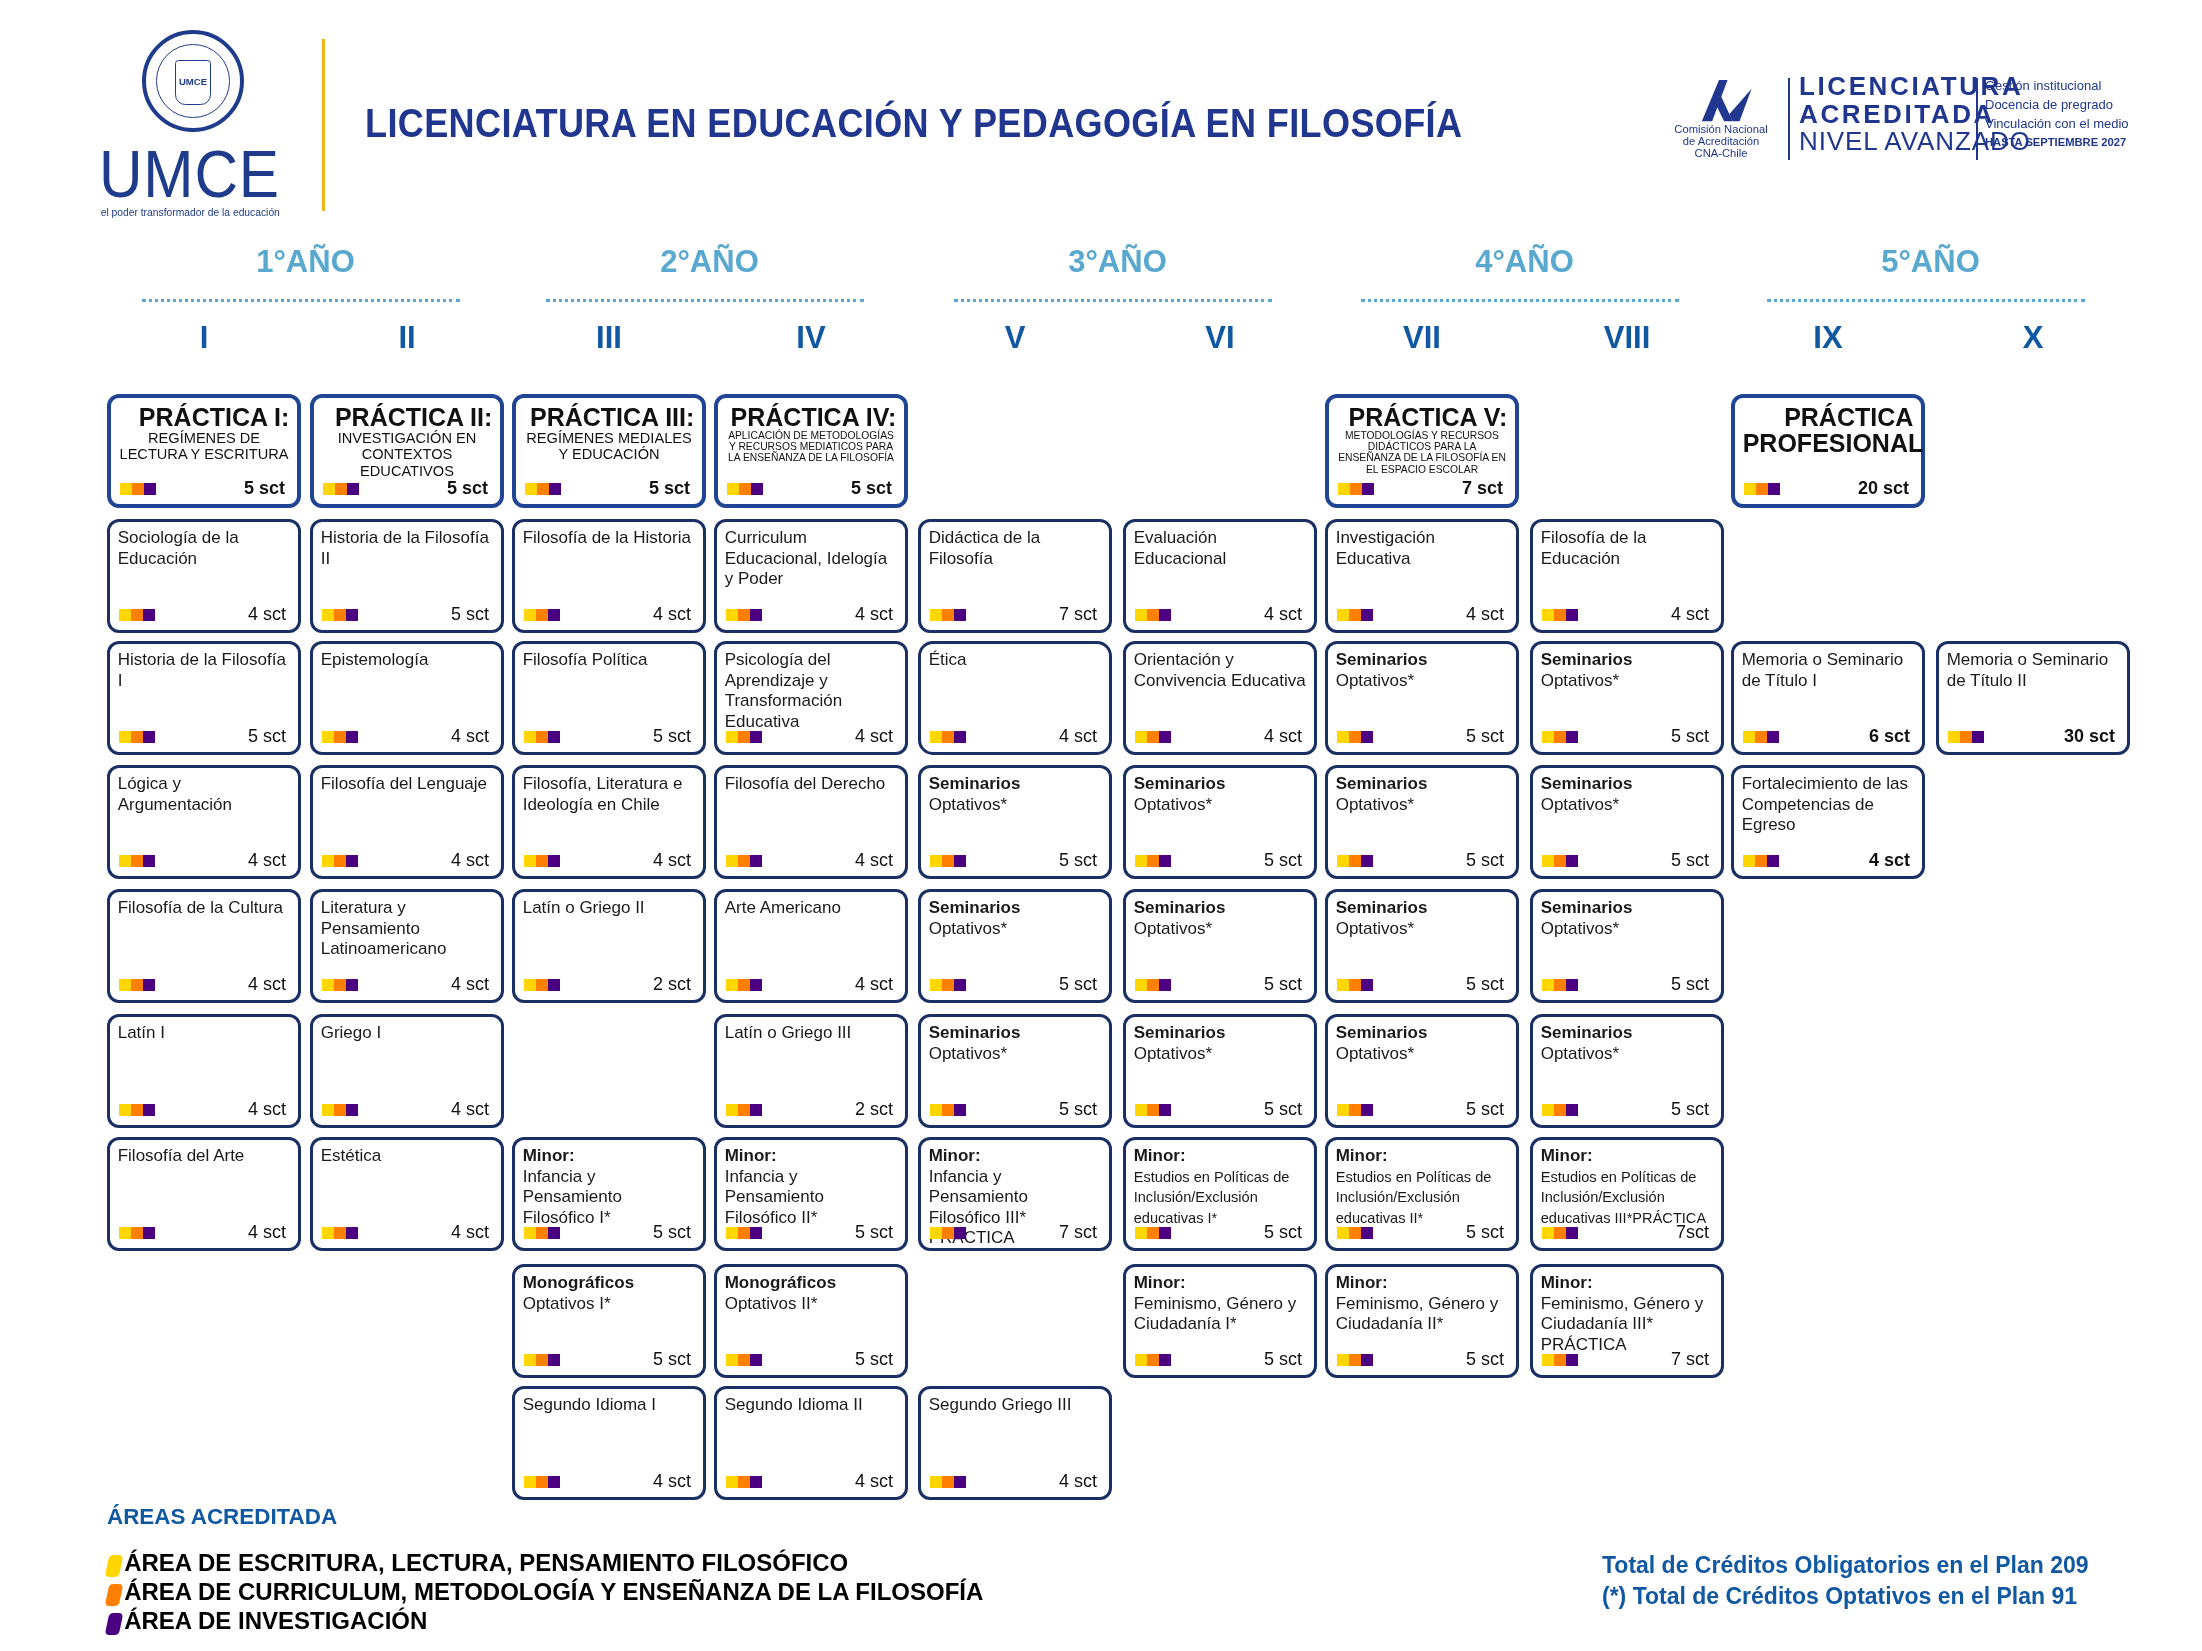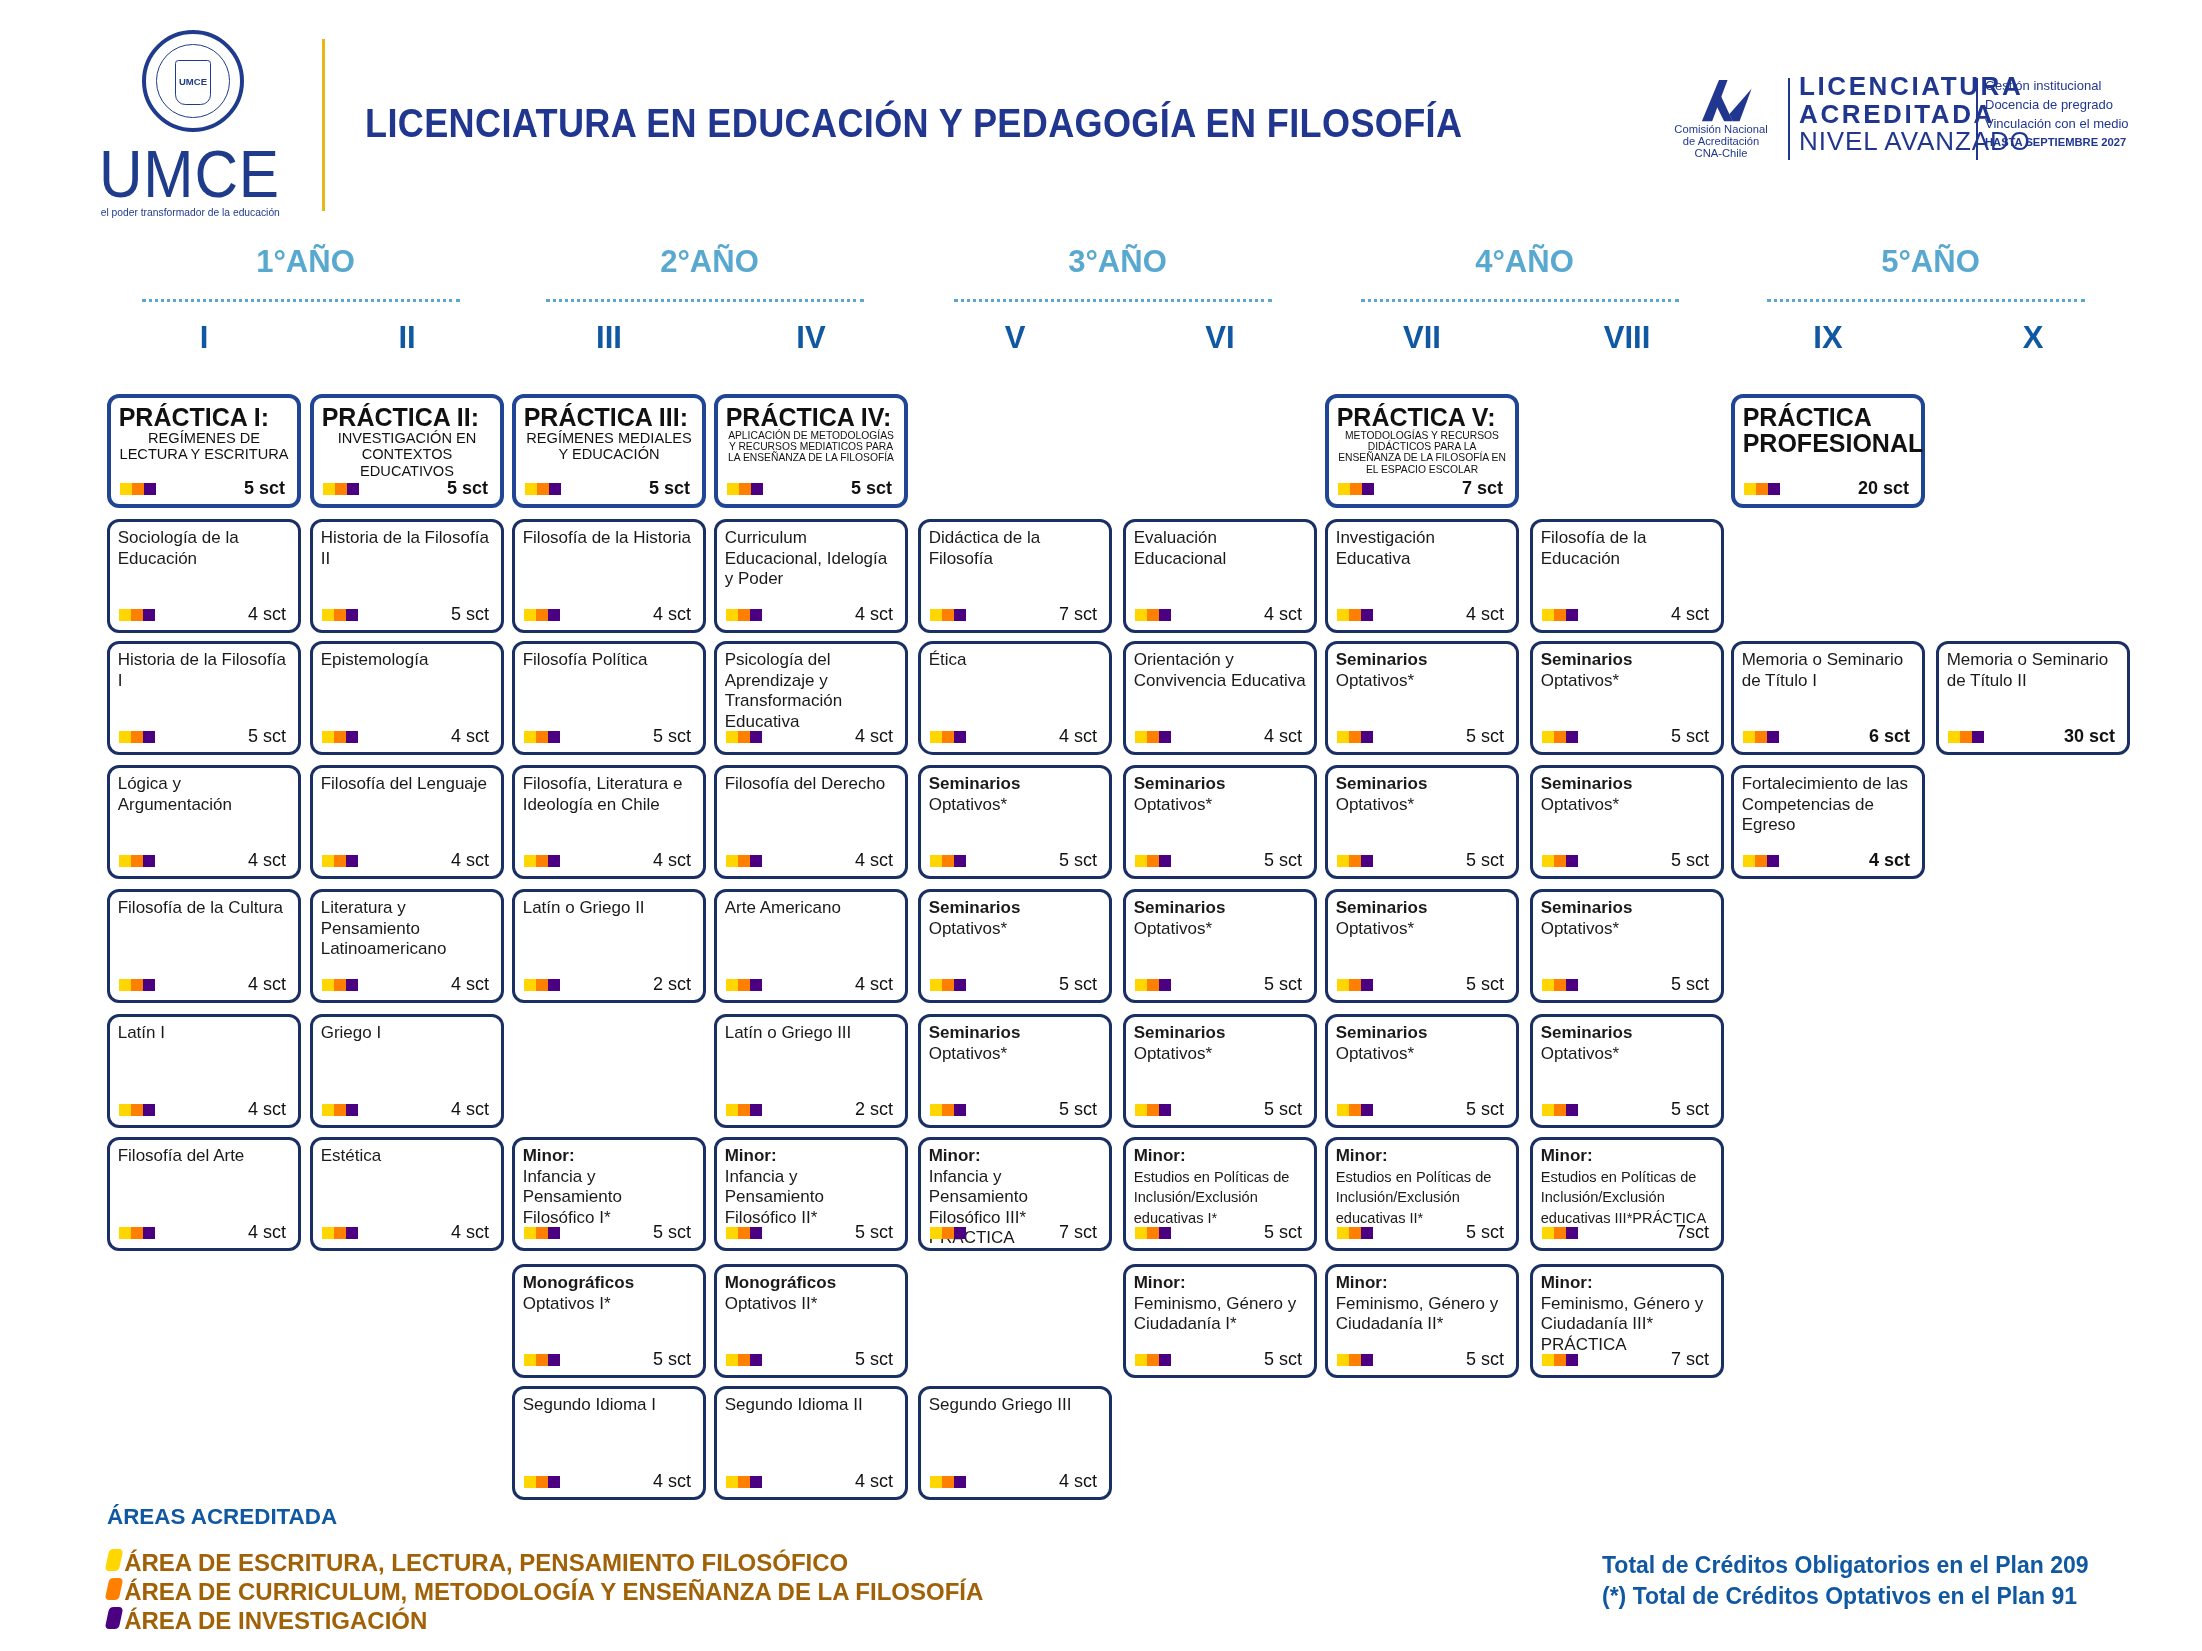--- a/index.html
+++ b/index.html
@@ -36,31 +36,31 @@
   
   .year-label { font-size:31px; font-weight:bold; color:#58a8cf; text-align:center; width:327px; }
   .year-dots { height:0; border-top:3.4px dotted #58a8cf; width:318px; }
   .sem-label { font-size:31px; font-weight:bold; color:#1158a3; text-align:center; width:194px; }
 
   
   .card { position:absolute; width:194px; height:114px; box-sizing:border-box; border:3.4px solid #1a2f64;
           border-radius:12px; background:#fff; padding:6px 7.7px; }
   .card.prac { border-color:#1f4594; border-width:4.3px; }
   .card .title { font-size:17px; line-height:20.6px; color:#1a1a1a; }
-  .card .ptitle { font-size:25px; font-weight:bold; text-align:left; line-height:26px; color:#111; }
+  .card .ptitle { font-size:25px; font-weight:bold; text-align:right; line-height:26px; color:#111; }
   .card .psub { text-align:center; font-size:14.6px; line-height:16.3px; color:#111; }
   .card .psub.small { font-size:10.3px; line-height:11.2px; }
   .card .sct { position:absolute; right:12px; bottom:5.2px; font-size:18px; color:#111; }
   .card.prac .sct, .card.b .sct { font-weight:bold; }
   .card .bars { position:absolute; left:8.6px; bottom:9.5px; width:36px; height:12px; display:flex; }
   .card .bars span { flex:1; height:100%; }
 
   
   .legend-title { left:107px; top:1504px; font-size:22.4px; font-weight:bold; color:#1158a3; }
-  .legend-item { left:107px; font-size:24px; font-weight:bold; color:#a16207; display:flex; align-items:flex-start; white-space:nowrap; }
+  .legend-item { left:107px; font-size:24px; font-weight:bold; color:#000000; display:flex; align-items:flex-end; white-space:nowrap; }
   .legend-swatch { width:13.8px; height:22.4px; border-radius:4.3px; margin-right:3.4px; transform:skewX(-12deg); }
   .totals { left:1602px; font-size:23px; font-weight:bold; color:#1158a3; white-space:nowrap; }
 </style>
 </head>
 <body>
 
 <div class="abs logo-wrap">
   <div class="seal">
     <div class="seal-inner">UMCE</div>
   </div>

